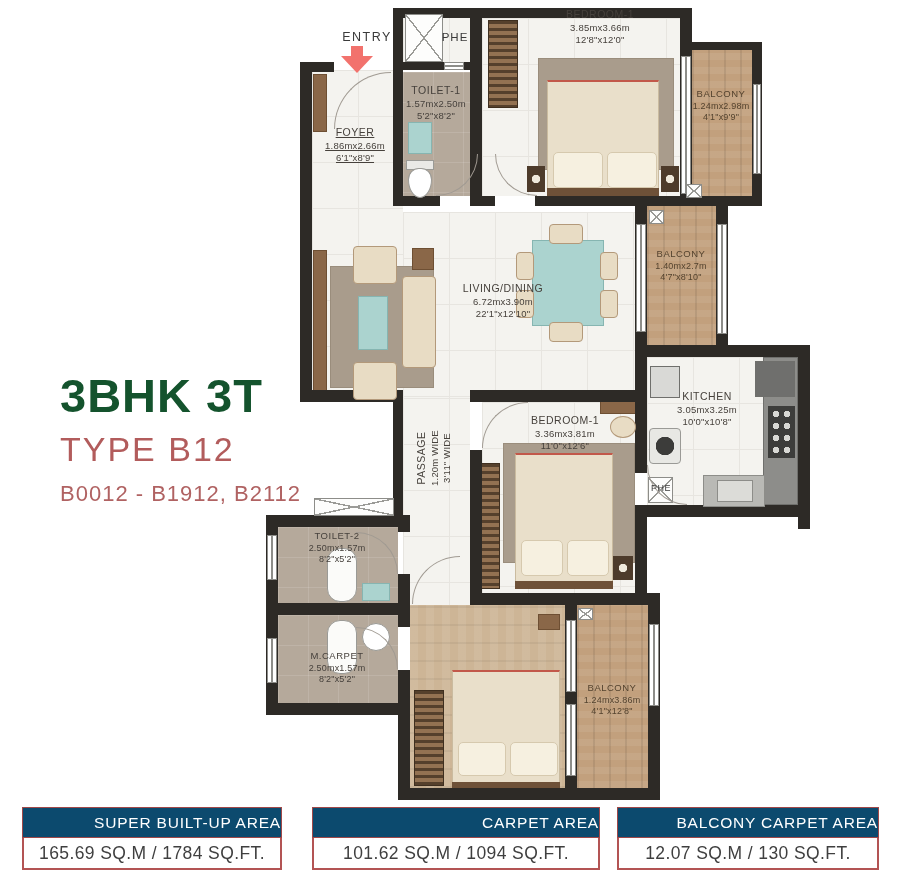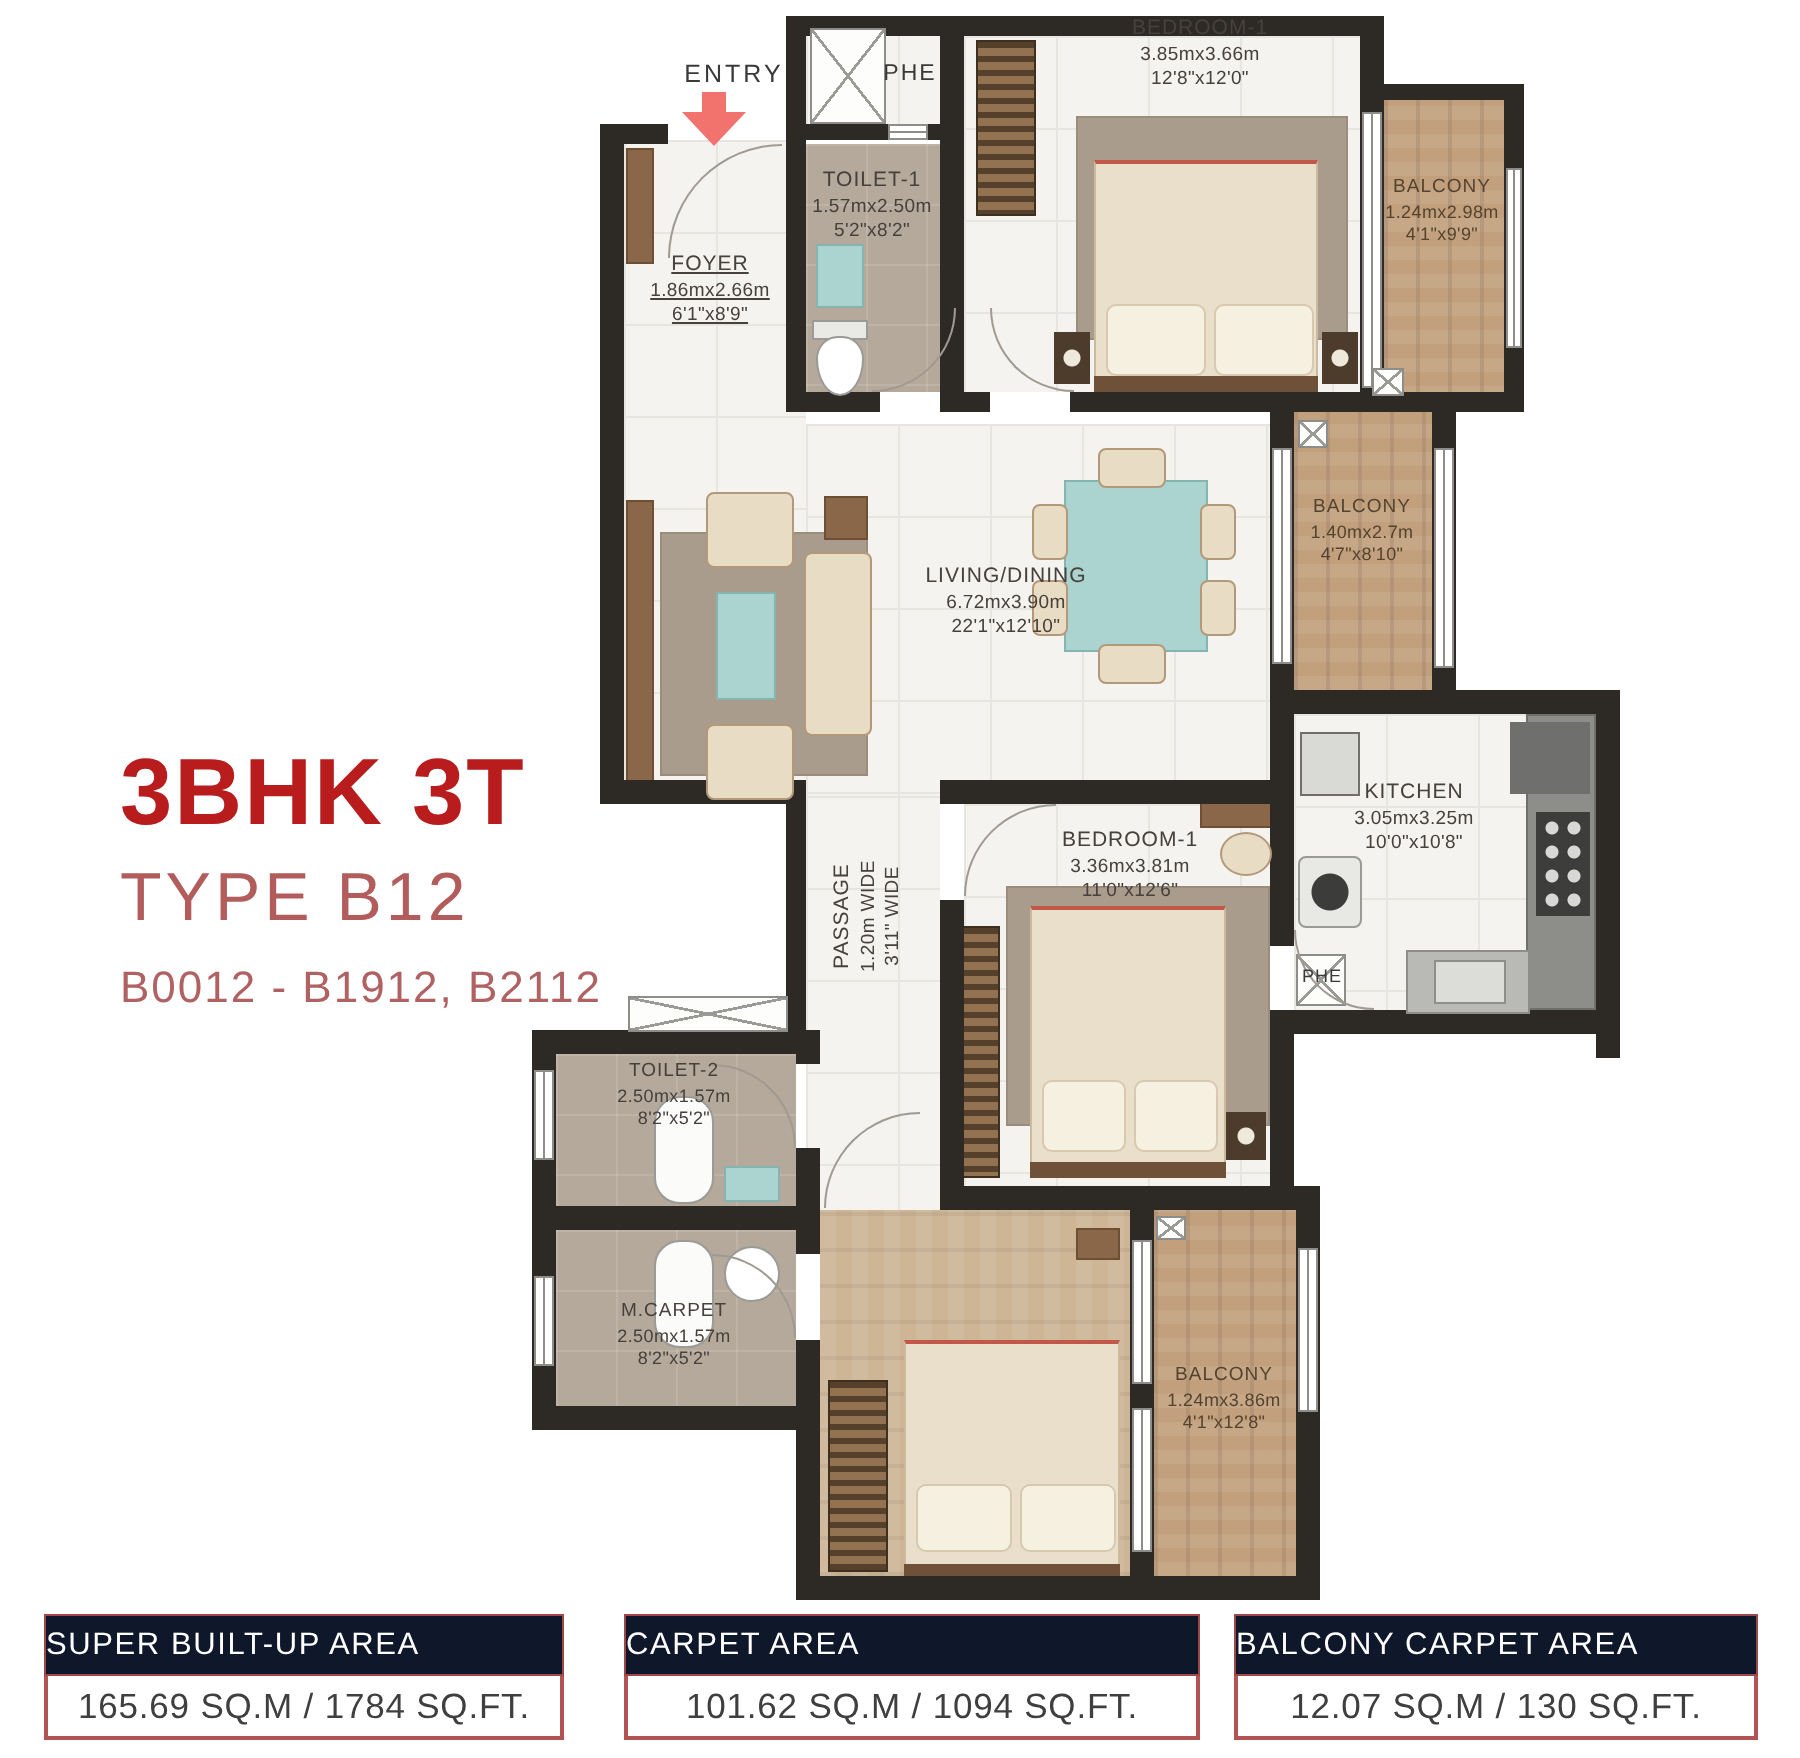--- a/index.html
+++ b/index.html
@@ -64,26 +64,26 @@
   .basin{position:absolute;z-index:3;background:#fff;border:1px solid #9a9a96;border-radius:50%;}
   
   .arrow-stem{position:absolute;z-index:6;background:#f2726d;}
   .arrow-head{position:absolute;z-index:6;width:0;height:0;border-left:16px solid transparent;
     border-right:16px solid transparent;border-top:17px solid #f2726d;}
   .entry-lbl{position:absolute;z-index:6;font-size:12.5px;letter-spacing:1.5px;color:#3a3a3a;text-align:center;}
   .phe-lbl{position:absolute;z-index:6;font-size:11.5px;letter-spacing:1px;color:#3a3a3a;text-align:center;}
   .phe-lbl.small{font-size:9px;letter-spacing:.5px;}
   
   .title-block{position:absolute;left:60px;top:372px;z-index:6;}
-  .title-main{font-size:47px;font-weight:800;color:#b91c1c;letter-spacing:1px;line-height:1;}
+  .title-main{font-size:47px;font-weight:800;color:#14532d;letter-spacing:1px;line-height:1;}
   .title-type{font-size:34px;font-weight:400;color:#b25c5c;letter-spacing:2px;margin-top:13px;line-height:1;}
   .title-units{font-size:22px;font-weight:400;color:#b06262;letter-spacing:1px;margin-top:17px;line-height:1;}
   
   .area-box{position:absolute;top:807px;z-index:6;}
-  .area-hdr{background:#0f172a;color:#fff;font-size:15.5px;letter-spacing:.8px;text-align:left;
+  .area-hdr{background:#0c4a6e;color:#fff;font-size:15.5px;letter-spacing:.8px;text-align:right;
     padding:6px 0 5px 0;border:1px solid #a04848;}
   .area-val{background:#fff;color:#3f3f3f;font-size:17.5px;letter-spacing:.4px;text-align:center;
     padding:5px 0 4px 0;border:2px solid #b35454;border-top:none;}
   .vrot{transform:rotate(-90deg);}
 </style>
 </head>
 <body>
 
 <div id="canvas">
 

